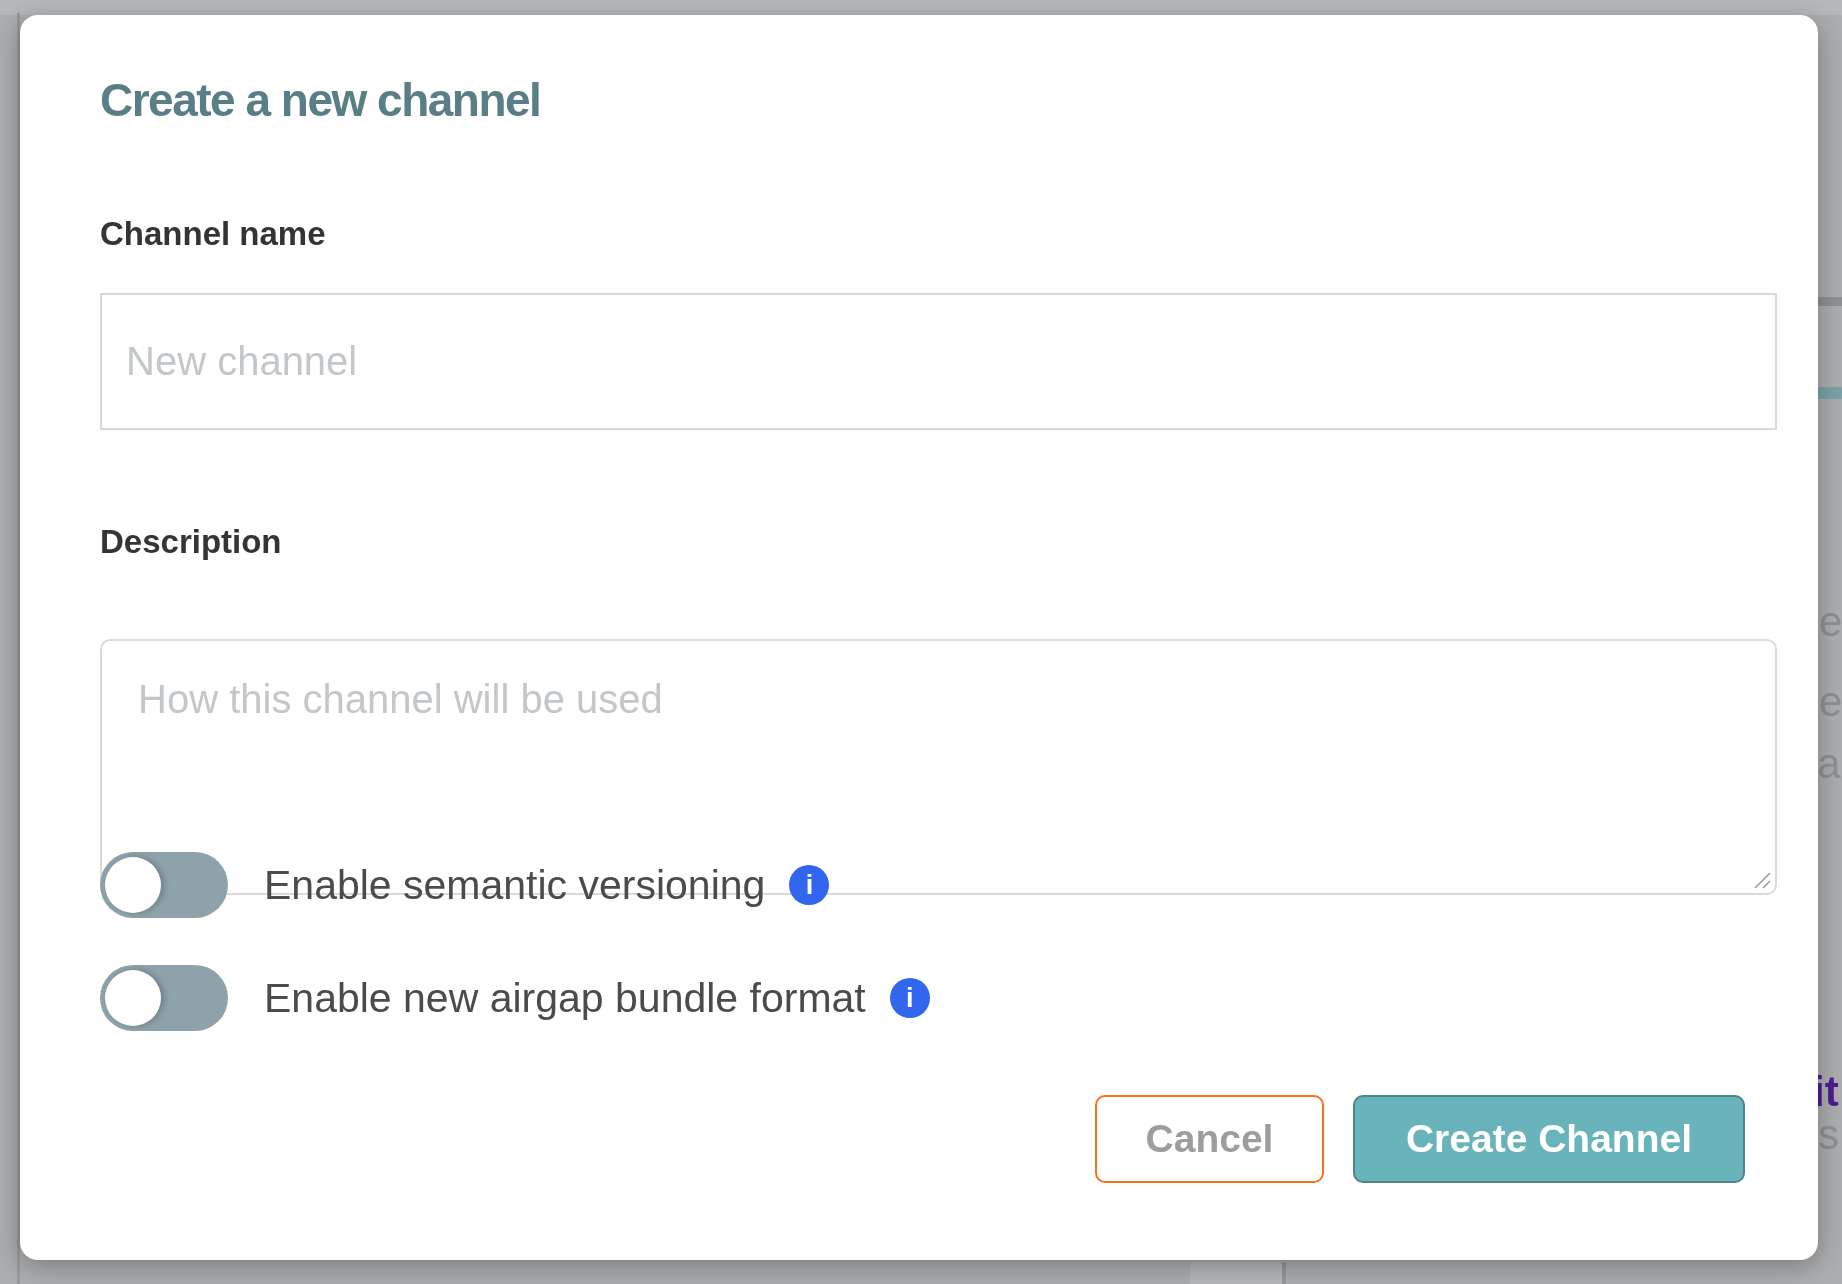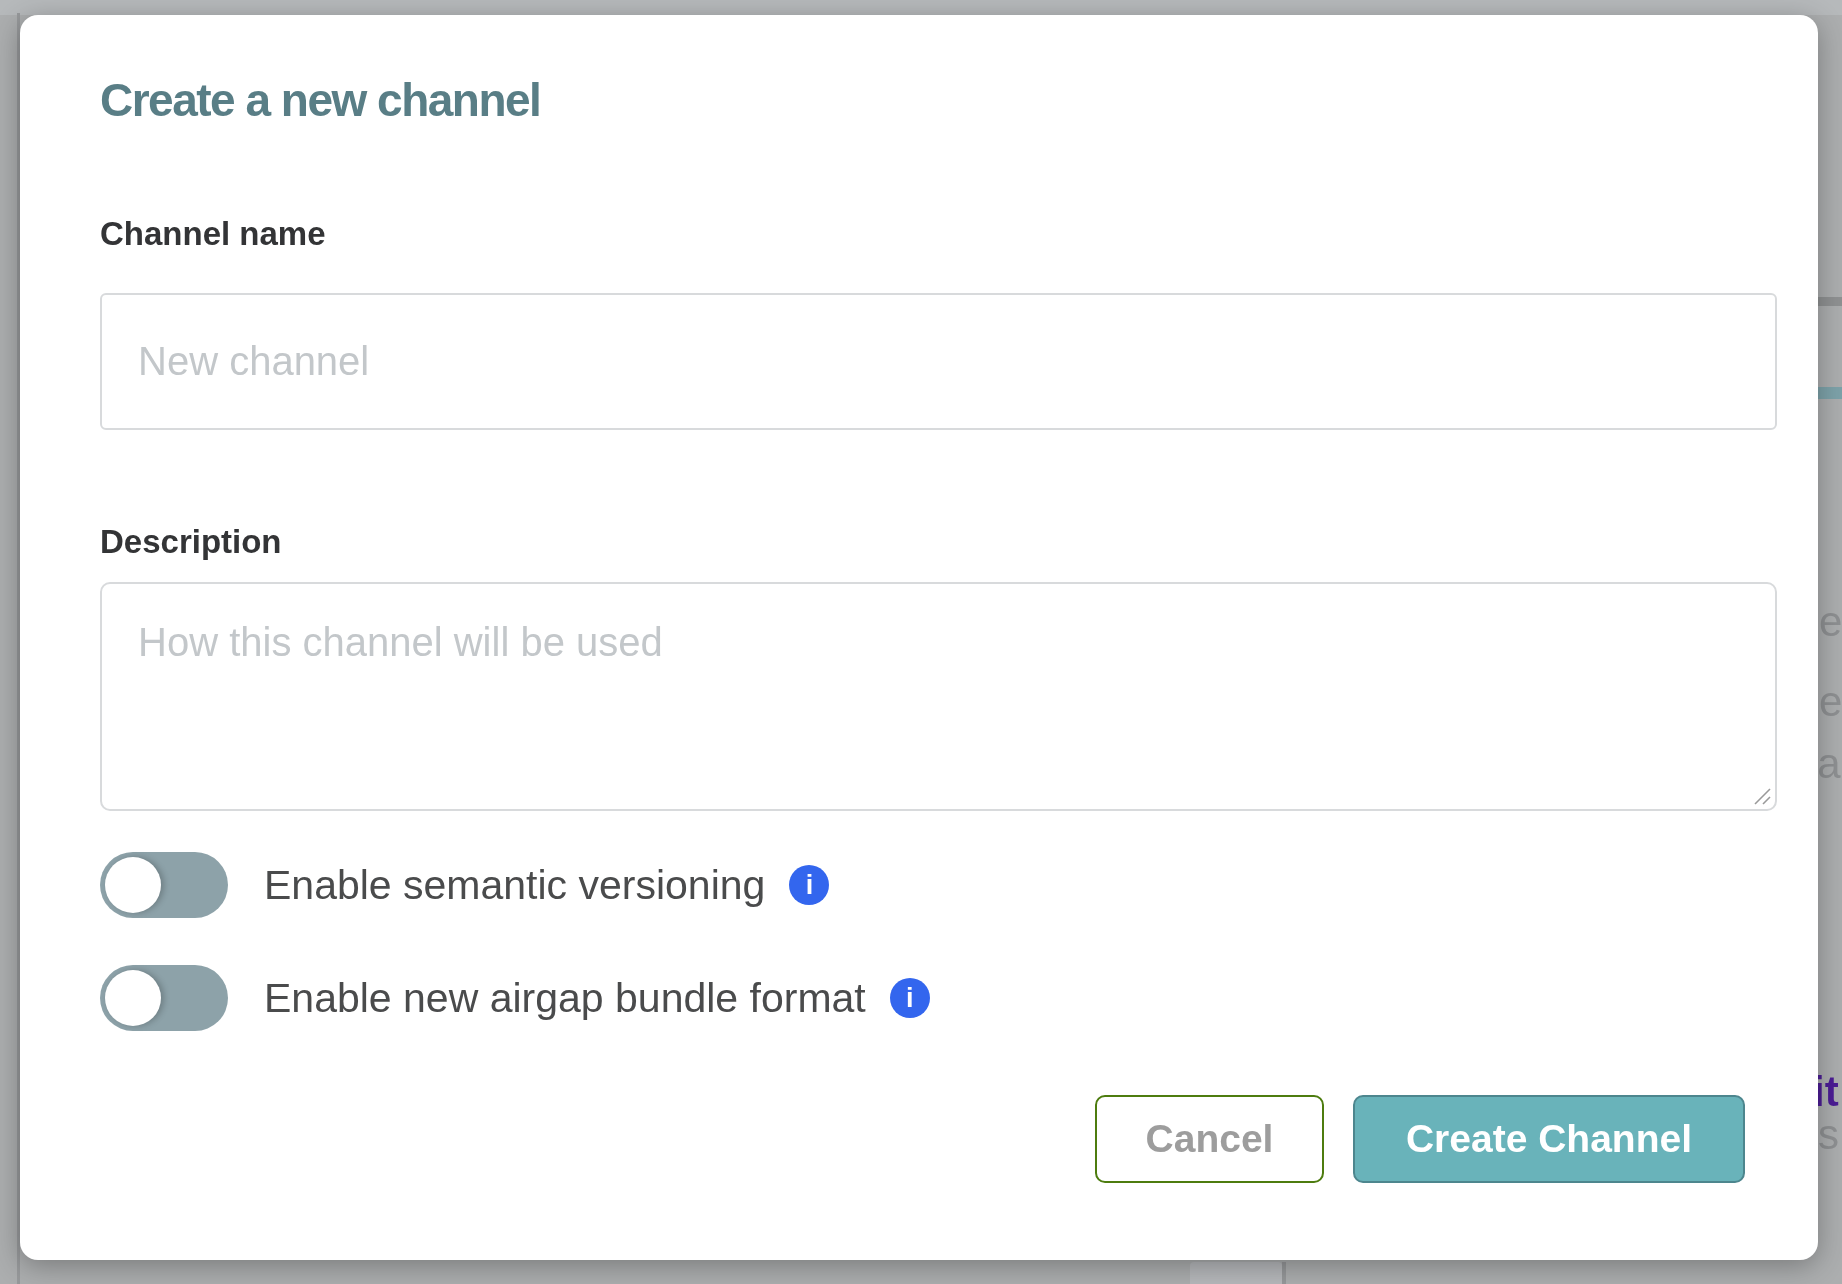--- a/index.html
+++ b/index.html
@@ -30,27 +30,27 @@
   .modal-title {
     position:absolute; left:80px; top:58px;
     font-size:46px; font-weight:bold; letter-spacing:-1.5px; color:#597e86;
   }
   .field-label { position:absolute; left:80px; font-size:33px; font-weight:bold; color:#333436; }
   .lbl-name { top:200px; }
   .lbl-desc { top:508px; }
 
   .input-name {
     position:absolute; left:80px; top:278px; width:1677px; height:137px;
-    border:2px solid #d8dadc; border-radius:6px; outline:none;
+    border:2px solid #d8dadc; border-radius:0; outline:none;
     font-family:"Liberation Sans", sans-serif; font-size:40px; color:#333;
-    padding:0 36px; background:#fff;
+    padding:0 24px; background:#fff;
   }
   .input-name::placeholder { color:#c3c7ca; opacity:1; }
 
-  .ta-wrap { position:absolute; left:80px; top:567px; width:1677px; height:229px; }
+  .ta-wrap { position:absolute; left:80px; top:624px; width:1677px; height:256px; }
   .desc-ta {
     width:100%; height:100%; resize:none; outline:none;
     border:2px solid #d8dadc; border-radius:10px;
     font-family:"Liberation Sans", sans-serif; font-size:40px; color:#333;
     padding:36px 36px; background:#fff;
   }
   .desc-ta::placeholder { color:#c3c7ca; opacity:1; }
   .resize-handle { position:absolute; right:6px; bottom:6px; width:20px; height:20px; cursor:nwse-resize; }
 
   .toggle-row { position:absolute; left:80px; display:flex; align-items:center; height:66px; }
@@ -72,21 +72,21 @@
     display:flex; align-items:center; justify-content:center; cursor:pointer;
     line-height:1;
   }
 
   .btn-row { position:absolute; top:1080px; right:73px; display:flex; gap:29px; }
   .btn {
     height:88px; border-radius:10px; font-family:"Liberation Sans", sans-serif;
     font-size:39px; font-weight:bold; cursor:pointer;
     display:flex; align-items:center; justify-content:center;
   }
-  .btn-cancel { width:229px; background:#ffffff; border:2px solid #4d7c0f; color:#9d9d9d; }
+  .btn-cancel { width:229px; background:#ffffff; border:2px solid #f97316; color:#9d9d9d; }
   .btn-create { width:392px; background:#69b3ba; border:2px solid #4d868e; color:#ffffff; }
 </style>
 </head>
 <body>
 
 <div class="screen">
 
   <div class="top-strip"></div>
   <div class="left-line"></div>
   <div class="frag frag-darkband"></div>

